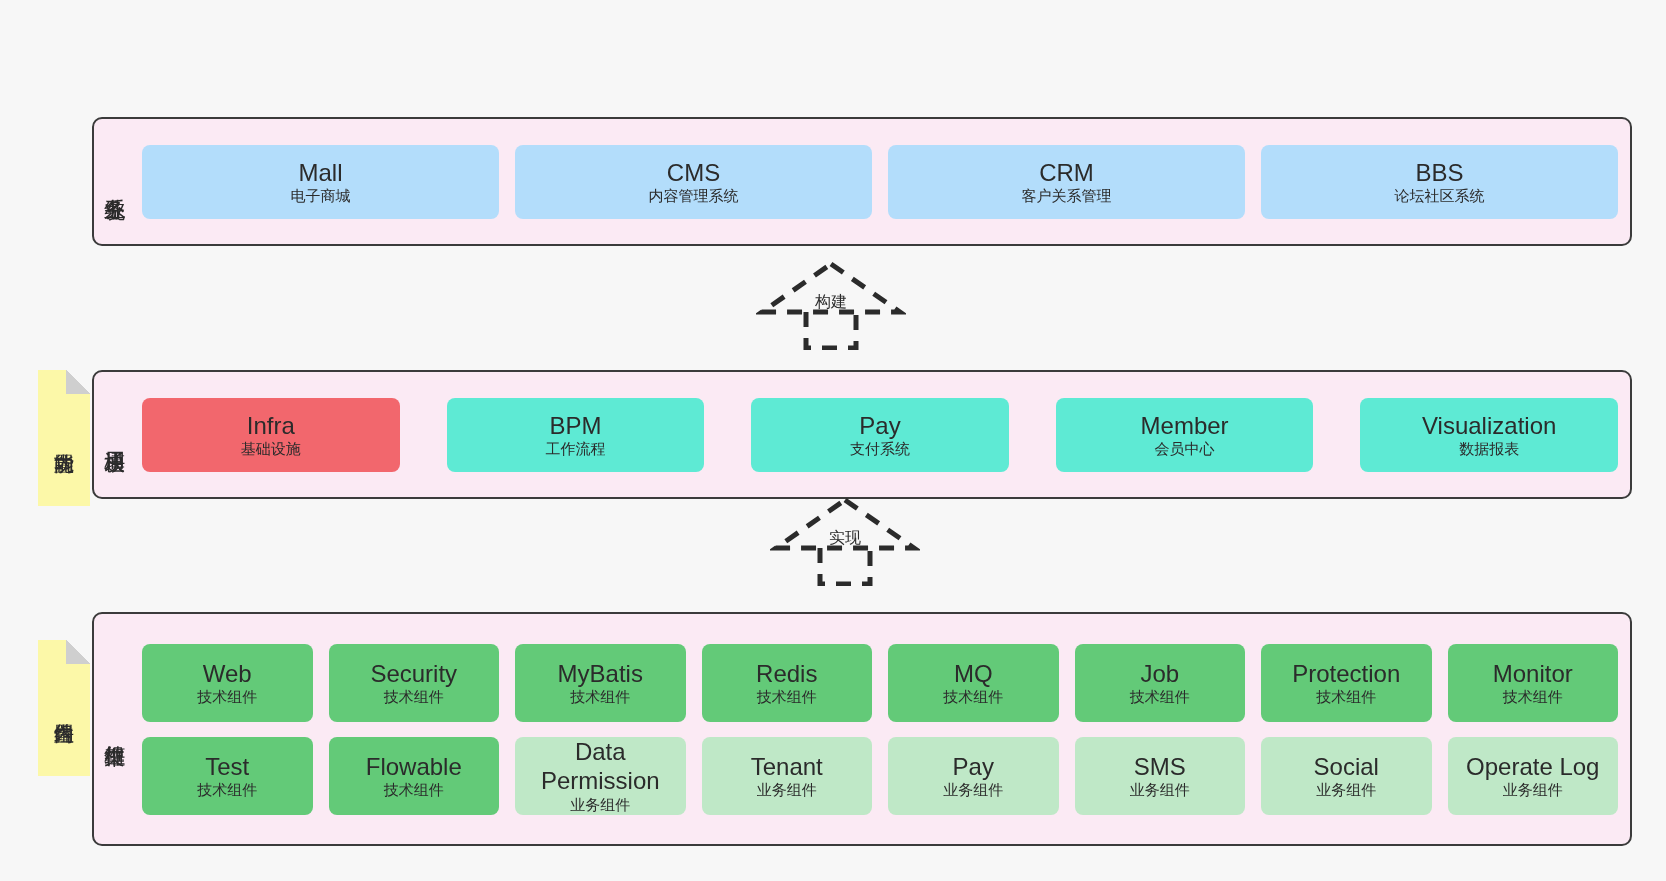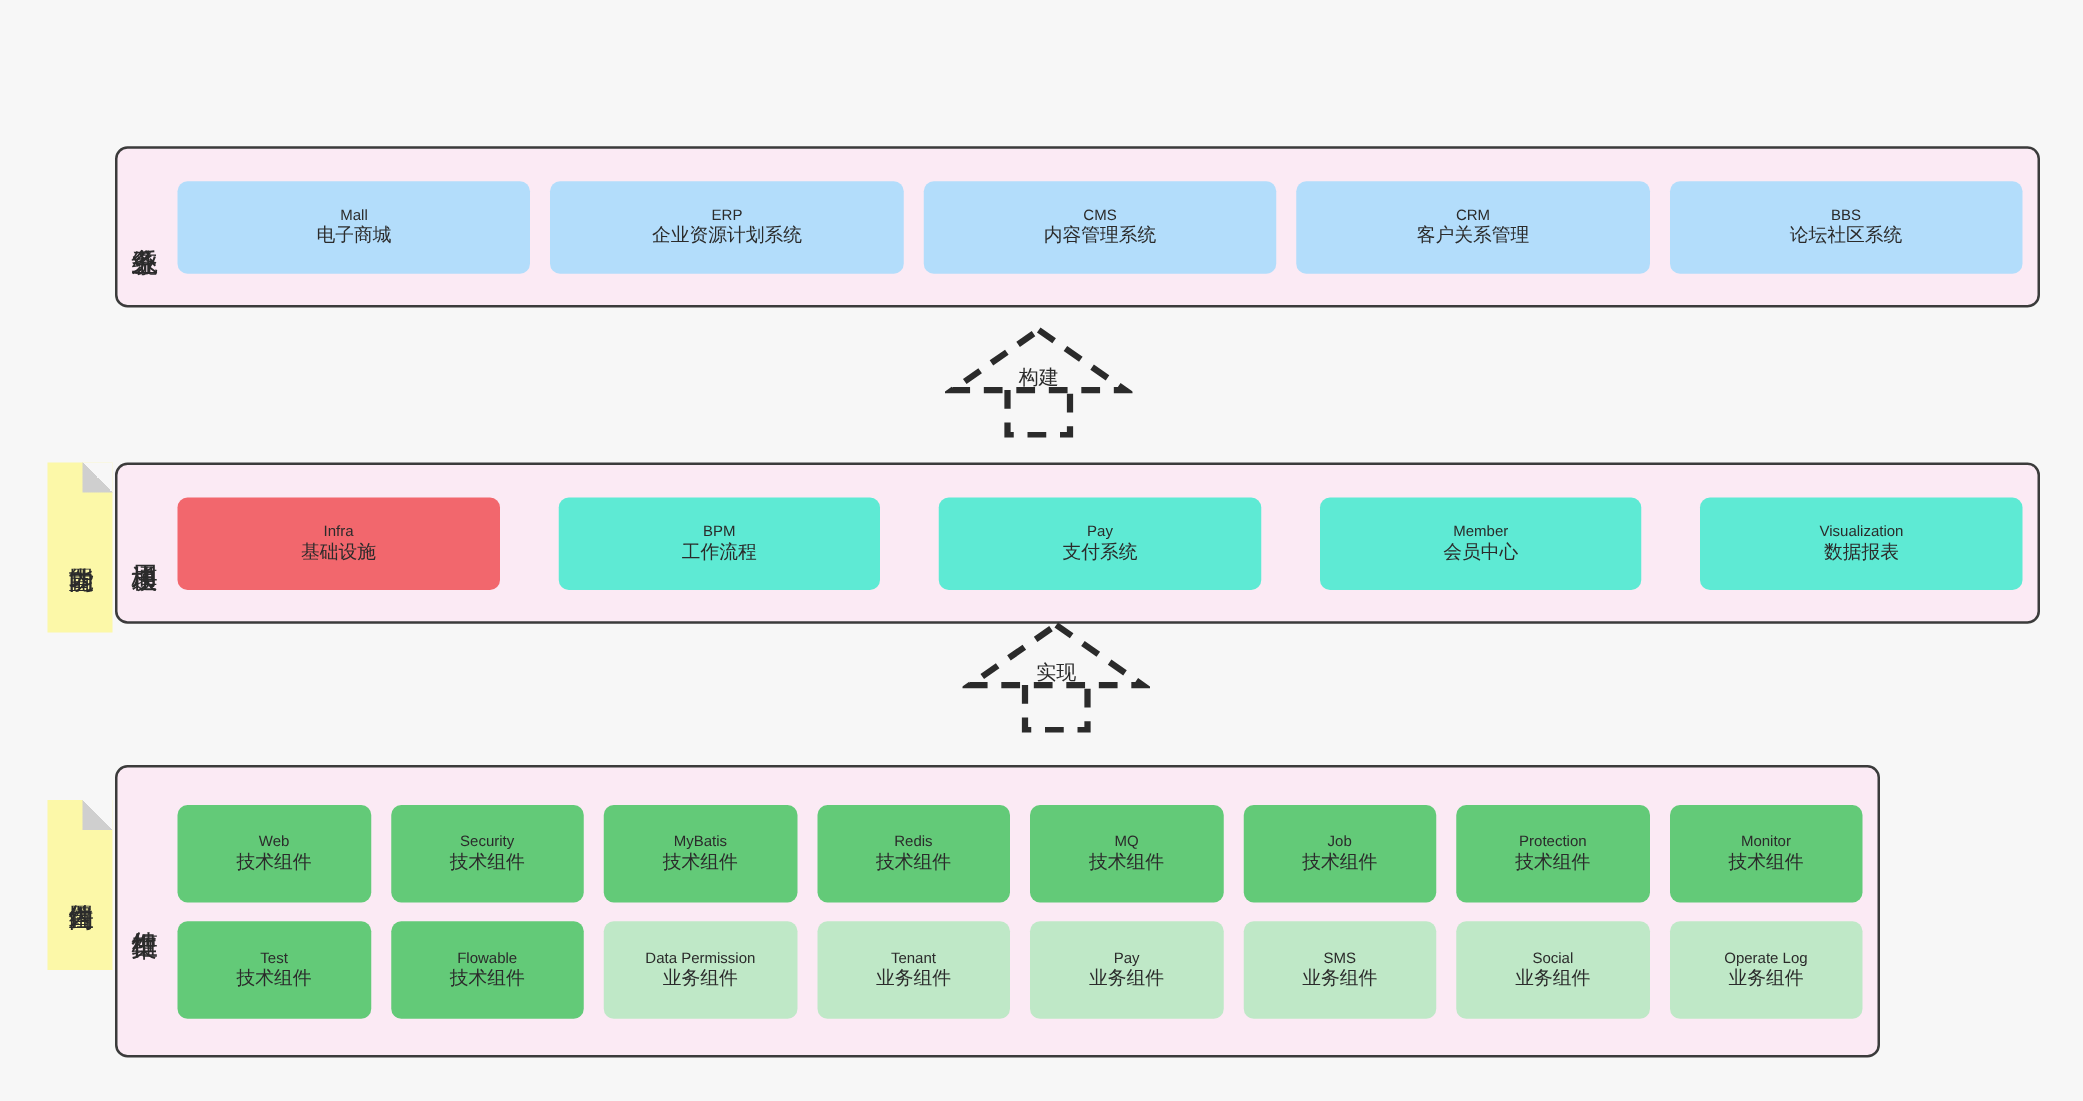--- a/index.html
+++ b/index.html
@@ -61,21 +61,21 @@
     border-radius: 8px;
     display: flex;
     flex-direction: column;
     align-items: center;
     justify-content: center;
     text-align: center;
     line-height: 1.22;
     padding: 4px 6px;
   }
   .card .ttl {
-    font-size: 12px;
+    font-size: 24px;
     color: #2b2b2b;
   }
   .card .sub {
     font-size: 15px;
     color: #2b2b2b;
   }
 
   
   .c-blue      { background: #b3ddfb; }
   .c-red       { background: #f2676d; }
@@ -83,21 +83,21 @@
   .c-green     { background: #63ca78; }
   .c-lightgreen{ background: #bfe8c7; }
 
   
   #layer-business  { left: 92px;  top: 117px; width: 1540px; height: 129px; }
   #layer-business .row { height: 74px; }
 
   #layer-modules   { left: 92px;  top: 370px; width: 1540px; height: 129px; }
   #layer-modules .row { height: 74px; }
 
-  #layer-framework { left: 92px;  top: 612px; width: 1412px; height: 234px; }
+  #layer-framework { left: 92px;  top: 612px; width: 1540px; height: 234px; }
   #layer-framework .row { height: 78px; }
   #layer-framework .layer-body { gap: 15px; padding: 0 12px 0 6px; }
 
   
   .note {
     position: absolute;
     box-sizing: border-box;
     background: #fcf8a8;
     display: flex;
     align-items: center;
@@ -143,24 +143,20 @@
 </head>
 <body>
 
 <section class="layer" id="layer-business">
   <div class="layer-title">业务系统</div>
   <div class="layer-body">
     <div class="row">
       <div class="card c-blue">
         <span class="ttl">Mall</span>
         <span class="sub">电子商城</span>
-      </div>
-      <div class="card c-blue">
-        <span class="ttl">ERP</span>
-        <span class="sub">企业资源计划系统</span>
       </div>
       <div class="card c-blue">
         <span class="ttl">CMS</span>
         <span class="sub">内容管理系统</span>
       </div>
       <div class="card c-blue">
         <span class="ttl">CRM</span>
         <span class="sub">客户关系管理</span>
       </div>
       <div class="card c-blue">

